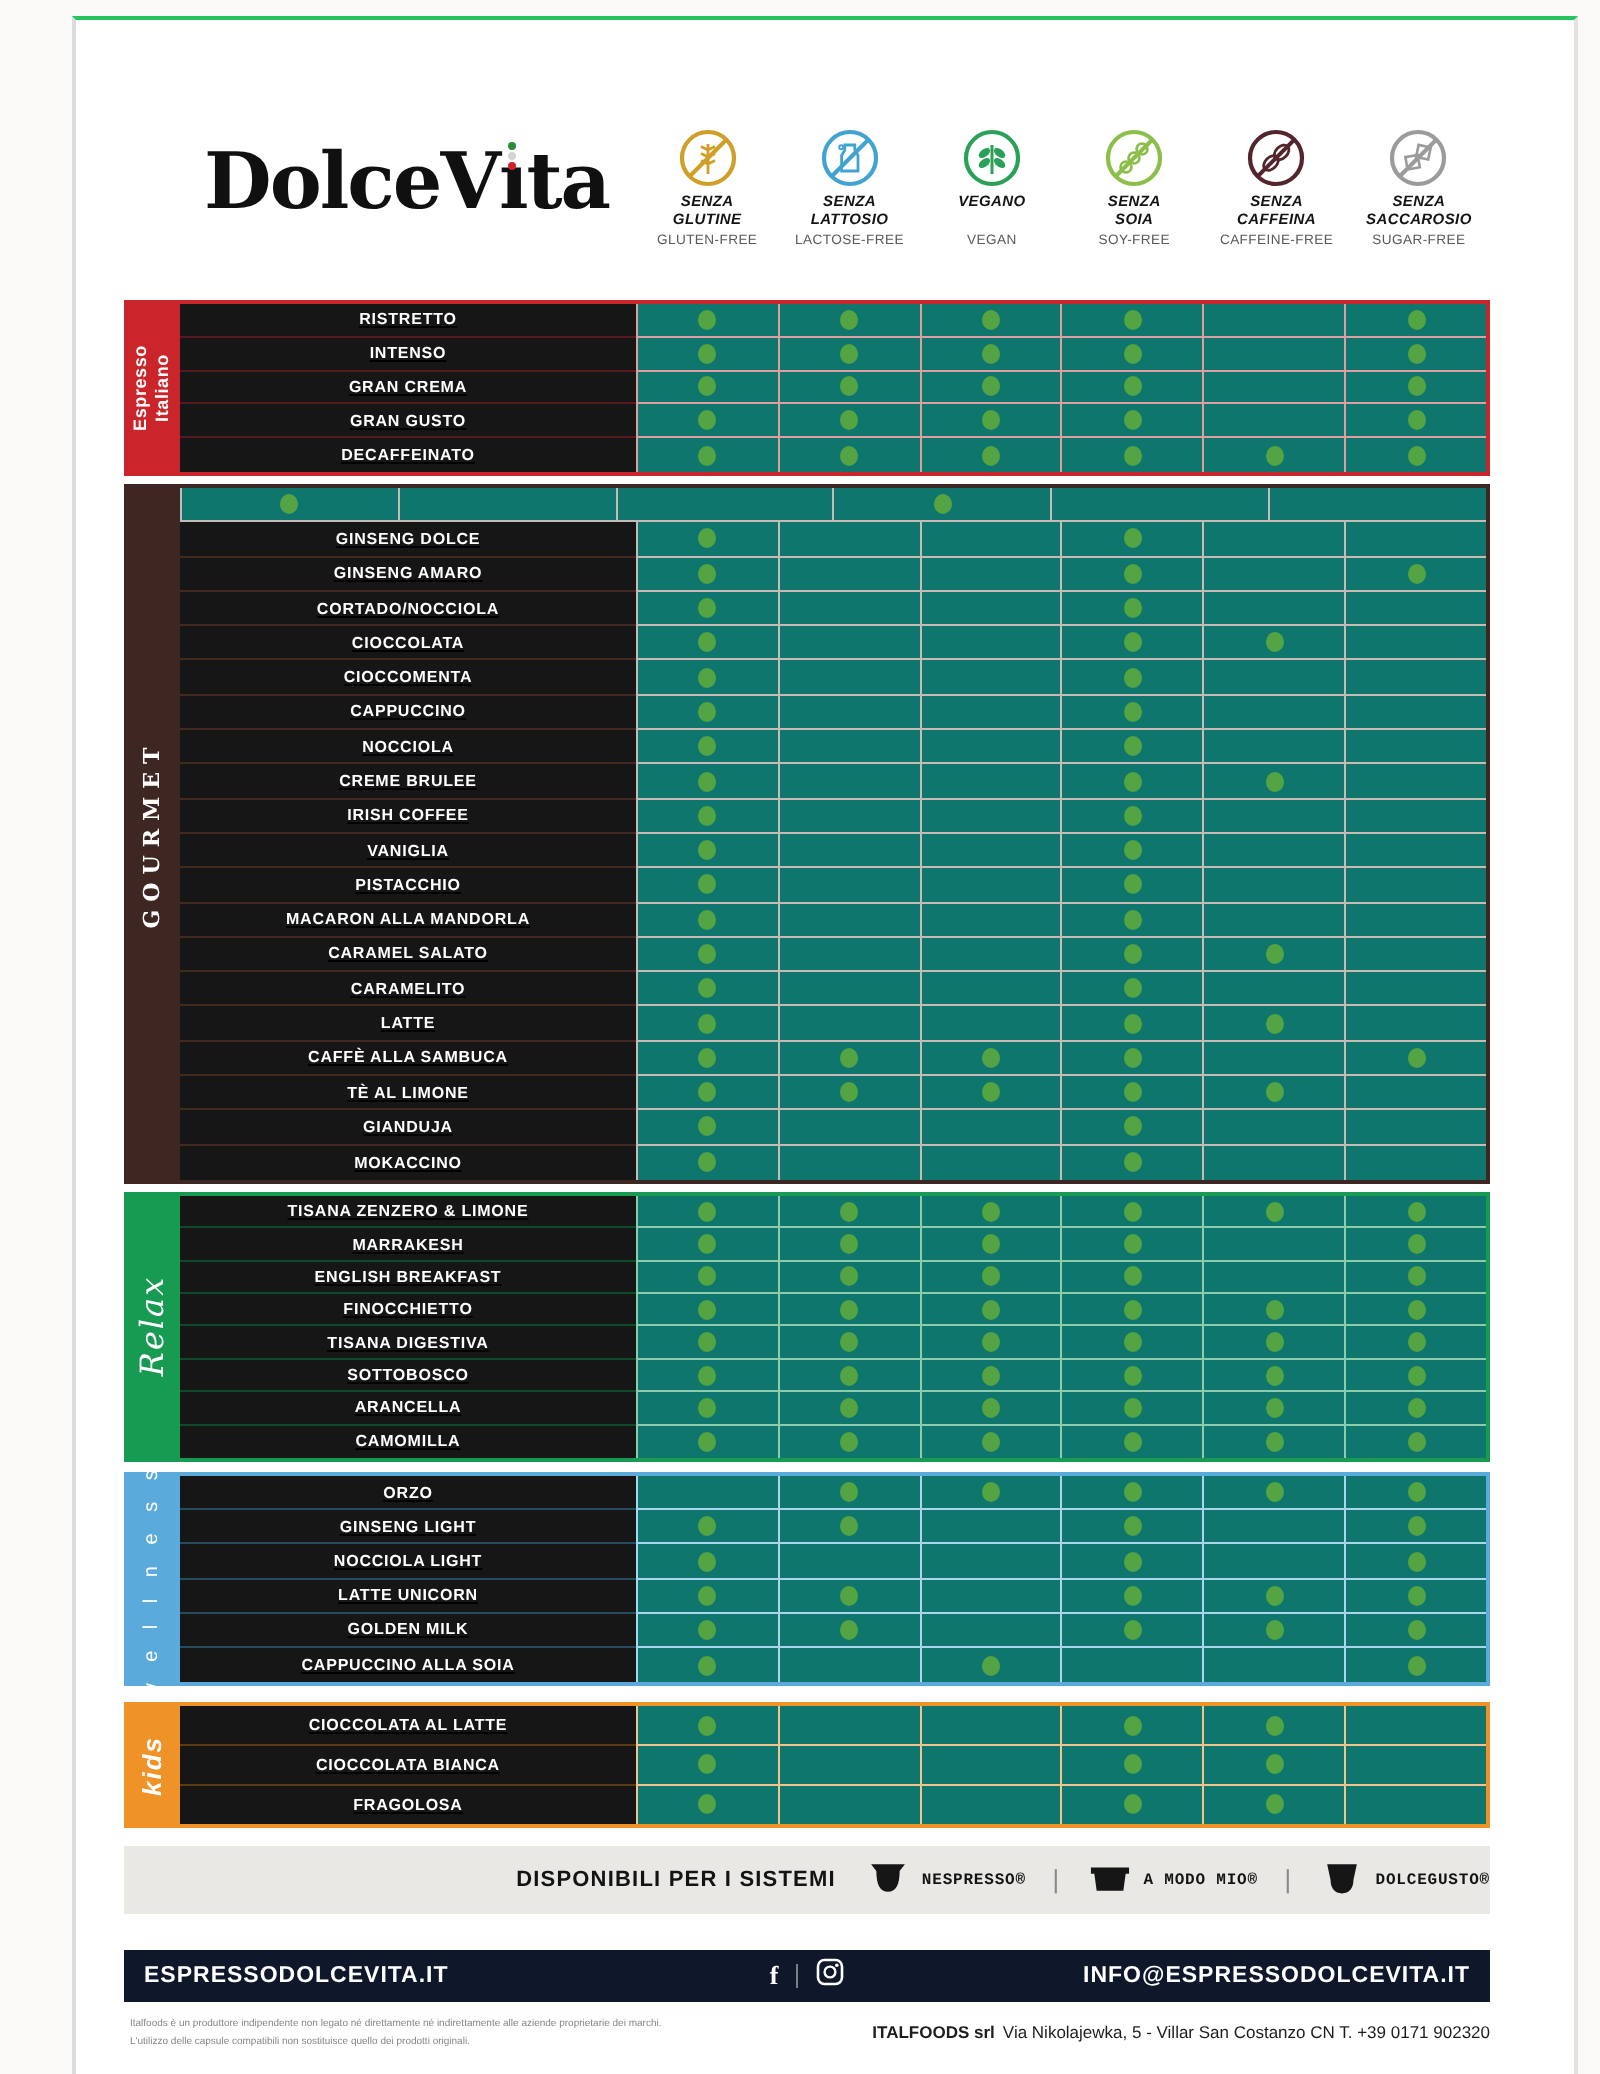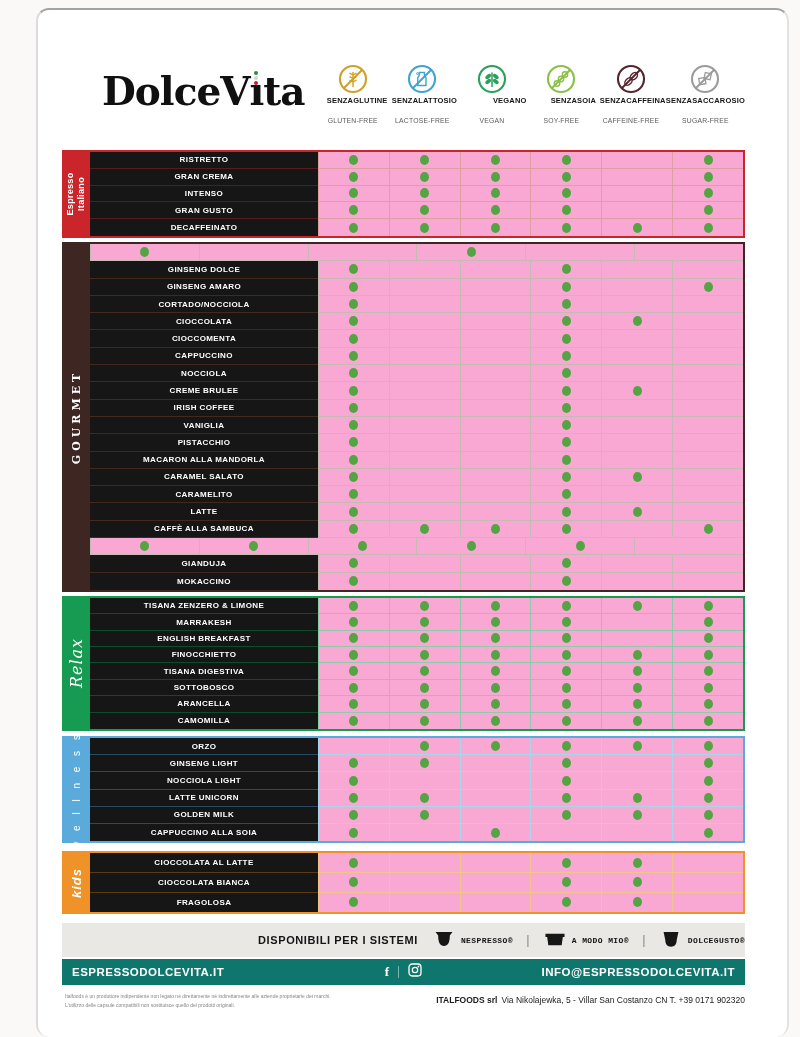--- a/index.html
+++ b/index.html
@@ -1,63 +1,63 @@
 <!DOCTYPE html>
 <html><head>
 <meta charset="utf-8">
 <style>
   * { margin:0; padding:0; box-sizing:border-box; }
   html,body { width:800px; height:1037px; background:#faf9f7; font-family:"Liberation Sans", sans-serif; overflow:hidden; }
   .page { position:absolute; left:36px; top:8px; width:753px; height:1029px; background:#ffffff;
-          border-top:2px solid #a3a3a3; border-left:2px solid #dcdcdc; border-right:2px solid #e3e2e0;border-radius:13px; }
+          border-top:2px solid #22c55e; border-left:2px solid #dcdcdc; border-right:2px solid #e3e2e0; }
   .content { position:absolute; left:24px; top:0; width:683px; }
 
   
   .header { position:relative; height:88px; margin-top:52px; }
   .logo { position:absolute; left:40px; top:6px; font-family:"DejaVu Serif", serif; font-weight:bold;
           font-size:39px; color:#101010; letter-spacing:-1px; white-space:nowrap; }
   .logo-i { position:relative; display:inline-block; }
   .i-dots { position:absolute; left:50%; transform:translateX(-50%); top:3px; display:flex; flex-direction:column; gap:1px; align-items:center; }
   .i-dots i { width:4px; height:4px; border-radius:50%; display:block; }
   .i-dots .dg { background:#2e8b3a; } .i-dots .dw { background:#d4d4d4; } .i-dots .dr { background:#cc2127; }
   .header-cols { position:absolute; left:256px; right:0; top:0; display:flex; }
   .hcol { flex:1; text-align:center; }
   .hcol svg { display:block; margin:2px auto 3px auto; }
-  .hlines { height:17px; display:flex; flex-direction:row; justify-content:flex-end; }
+  .hlines { height:17px; display:flex; flex-direction:column; justify-content:flex-start;font-style:italic; }
   .hlines div { font-weight:bold; font-size:7.5px; letter-spacing:.2px; color:#141414; line-height:1.15; }
   .hsub { margin-top:3px; font-size:6.8px; color:#5a5a5a; letter-spacing:.2px; }
 
   
   .section { display:flex; }
   .cat-strip { width:28px; position:relative; }
   .cat-inner { position:absolute; top:50%; left:50%; transform:translate(-50%,-50%) rotate(-90deg);
                white-space:nowrap; color:#fff; text-align:center; }
   .cat-espresso .cat-inner { font-weight:bold; font-size:9px; letter-spacing:.3px; line-height:1.2; }
   .cat-gourmet  .cat-inner { font-family:"DejaVu Serif", serif; font-weight:bold; font-size:11px; letter-spacing:4px; }
   .cat-relax    .cat-inner { font-family:"DejaVu Serif", serif; font-style:italic; font-size:16px; letter-spacing:1px; }
   .cat-wellness .cat-inner { font-size:10px; letter-spacing:4px; }
   .cat-kids     .cat-inner { font-weight:bold; font-style:italic; font-size:13px; letter-spacing:1px; }
-  .rows { flex:1; border:2px solid var(--sec); border-left:none; background:#f9a8d4; }
+  .rows { flex:1; border:2px solid var(--sec); border-left:none; background:#0f766e;text-decoration:underline; }
   .row { display:flex; height:var(--rowH); }
   .row-label { width:228px; background:#161616; color:#fff; font-weight:bold; font-size:8px; letter-spacing:.4px;
                display:flex; align-items:center; justify-content:center; border-bottom:1px solid var(--sep); }
   .cell { flex:1; border-left:1px solid var(--grid); border-bottom:1px solid var(--grid);
           display:flex; align-items:center; justify-content:center; }
   .row:last-child .cell, .row:last-child .row-label { border-bottom:none; }
   .dot { width:9px; height:10px; border-radius:50%; background:#55a443; }
 
   
   .systems { height:34px; background:#e9e8e5; display:flex; align-items:center; justify-content:flex-end; }
   .systems-title { font-weight:bold; font-size:11px; letter-spacing:.6px; color:#141414; margin-right:14px; }
   .sys-item { display:flex; align-items:center; gap:5px; }
   .sys-item span { font-weight:bold; font-size:8px; letter-spacing:.4px; color:#141414; }
   .sys-sep { color:#8a8a8a; margin:0 11px; font-size:13px; font-weight:300; }
 
   
-  .black-bar { height:26px; background:#0f766e; margin-top:2px; position:relative; display:flex; align-items:center; justify-content:center;text-align:center; }
+  .black-bar { height:26px; background:#0f172a; margin-top:18px; position:relative; display:flex; align-items:center; justify-content:center;text-align:center; }
   .bar-left  { position:absolute; left:10px;  color:#fff; font-weight:bold; font-size:11.5px; letter-spacing:.5px; }
   .bar-right { position:absolute; right:10px; color:#fff; font-weight:bold; font-size:11.5px; letter-spacing:.5px; }
   .bar-social { display:flex; align-items:center; gap:9px; }
   .fb { color:#fff; font-weight:bold; font-size:13px; font-family:"Liberation Serif", serif; }
   .pipe { width:1px; height:12px; background:rgba(255,255,255,.45); }
 
   
   .legal { position:relative; height:36px; margin-top:3px; }
   .legal-left { position:absolute; left:3px; top:4px; font-size:5px; color:#868686; line-height:1.7; }
   .legal-right { position:absolute; right:0; top:7px; font-size:8.5px; color:#1d1d1d; }
@@ -156,40 +156,40 @@
               </div>
               <div class="cell">
                 <span class="dot"></span>
               </div>
               <div class="cell"></div>
               <div class="cell">
                 <span class="dot"></span>
               </div>
             </div>
             <div class="row">
+              <div class="row-label">INTENSO</div>
+              <div class="cell">
+                <span class="dot"></span>
+              </div>
+              <div class="cell">
+                <span class="dot"></span>
+              </div>
+              <div class="cell">
+                <span class="dot"></span>
+              </div>
+              <div class="cell">
+                <span class="dot"></span>
+              </div>
+              <div class="cell"></div>
+              <div class="cell">
+                <span class="dot"></span>
+              </div>
+            </div>
+            <div class="row">
               <div class="row-label">GRAN CREMA</div>
-              <div class="cell">
-                <span class="dot"></span>
-              </div>
-              <div class="cell">
-                <span class="dot"></span>
-              </div>
-              <div class="cell">
-                <span class="dot"></span>
-              </div>
-              <div class="cell">
-                <span class="dot"></span>
-              </div>
-              <div class="cell"></div>
-              <div class="cell">
-                <span class="dot"></span>
-              </div>
-            </div>
-            <div class="row">
-              <div class="row-label">INTENSO</div>
               <div class="cell">
                 <span class="dot"></span>
               </div>
               <div class="cell">
                 <span class="dot"></span>
               </div>
               <div class="cell">
                 <span class="dot"></span>
               </div>
               <div class="cell">
@@ -479,20 +479,21 @@
               </div>
               <div class="cell">
                 <span class="dot"></span>
               </div>
               <div class="cell"></div>
               <div class="cell">
                 <span class="dot"></span>
               </div>
             </div>
             <div class="row">
+              <div class="row-label">TÈ AL LIMONE</div>
               <div class="cell">
                 <span class="dot"></span>
               </div>
               <div class="cell">
                 <span class="dot"></span>
               </div>
               <div class="cell">
                 <span class="dot"></span>
               </div>
               <div class="cell">

